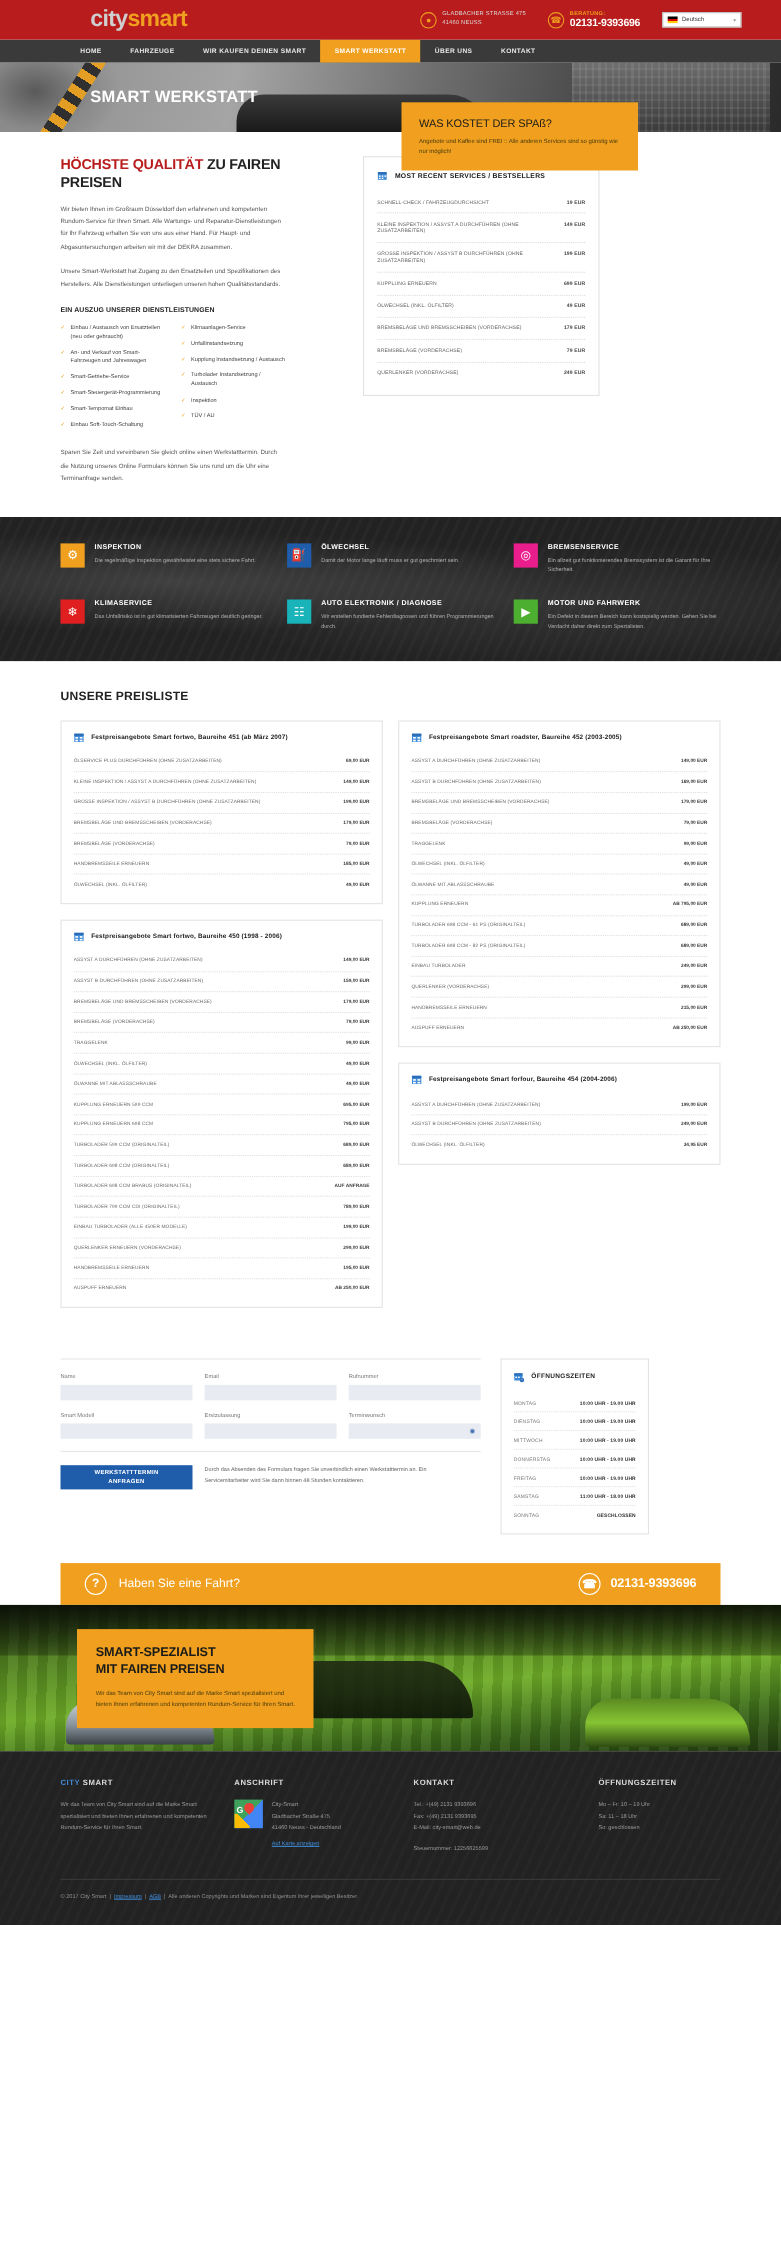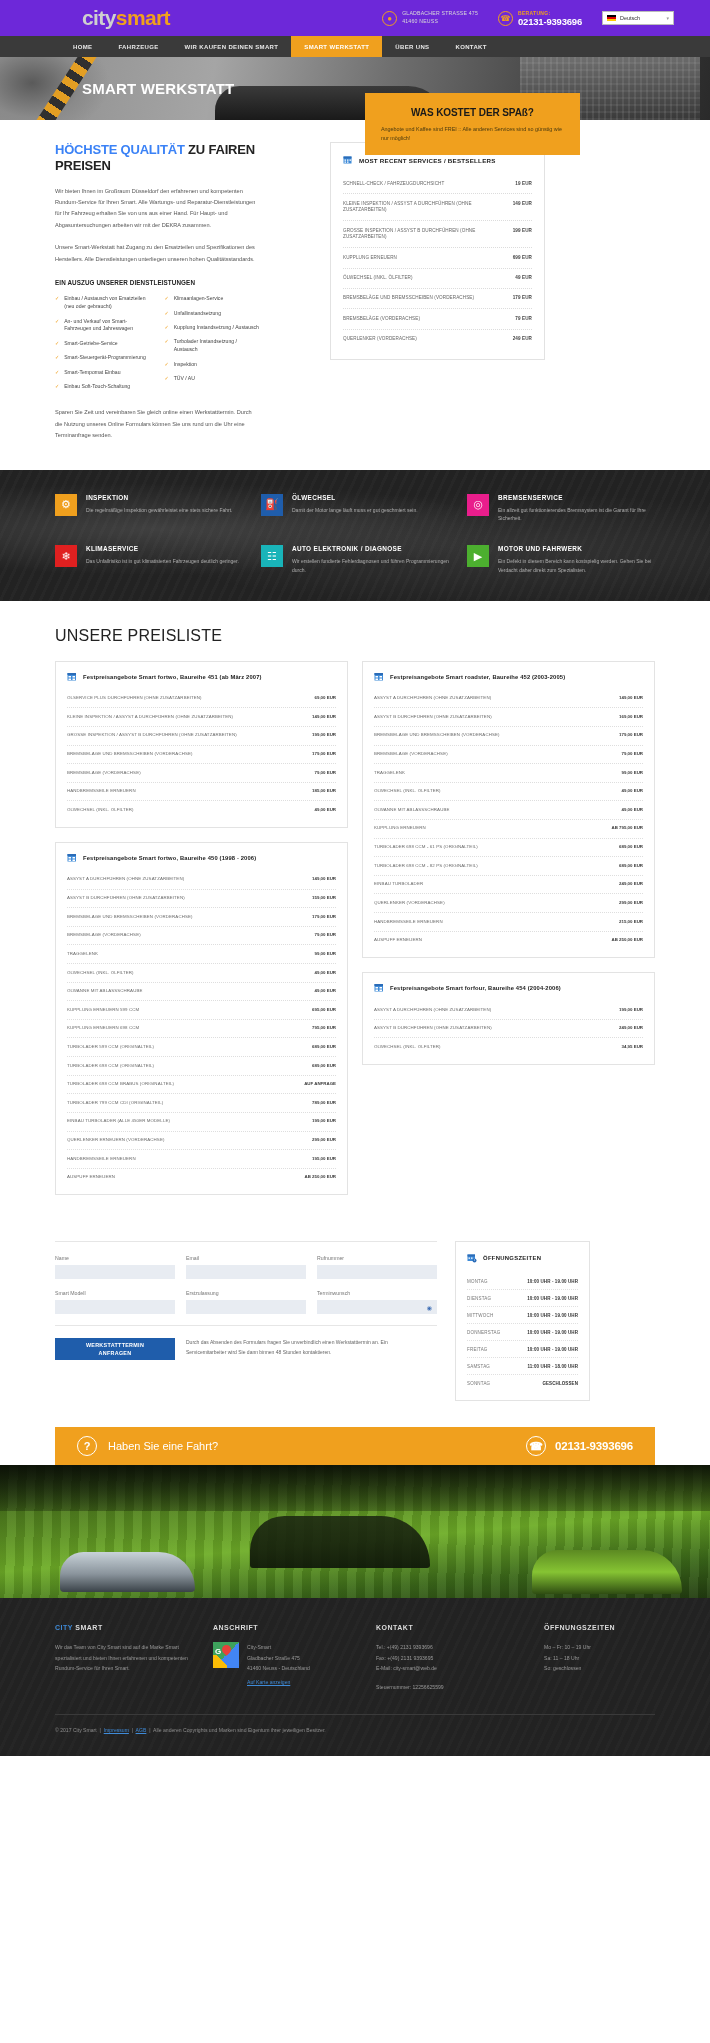--- a/index.html
+++ b/index.html
@@ -8,21 +8,21 @@
     font-family: "Liberation Sans", sans-serif;
     background: #ffffff;
     color: #333;
     font-size: 10px;
     -webkit-font-smoothing: antialiased;
   }
   .page { width: 710px; position: relative; overflow: hidden; }
 
   
   .topbar {
-    height: 36px; background: #6d28d9;
+    height: 36px; background: #b91c1c;
     display: flex; align-items: center; position: relative;
   }
   .logo { margin-left: 82px; font-size: 21px; font-weight: 700; letter-spacing: -.6px; }
   .logo .c1 { color: #cfcfcf; }
   .logo .c2 { color: #f0a01e; }
   .topinfo { display: flex; align-items: center; gap: 6px; margin-left: auto; }
   .ti-block { display: flex; align-items: center; gap: 5px; margin-right: 14px; }
   .circ {
     width: 15px; height: 15px; border: 1.2px solid #f0a01e; border-radius: 50%;
     display: flex; align-items: center; justify-content: center;
@@ -79,29 +79,29 @@
   .hero h1 {
     position: absolute; left: 82px; top: 23px;
     font-size: 15px; font-weight: 700; color: #fff; letter-spacing: .2px;
   }
 
   
   .callout {
     position: absolute; left: 365px; top: 93px; width: 215px; height: 62px;
     background: #f0a01e; padding: 14px 16px; z-index: 5;
   }
-  .callout h3 { font-size: 10px; font-weight: 700; color: #1a1a1a; letter-spacing: -.1px; margin-left: 30px; }
+  .callout h3 { font-size: 10px; font-weight: 400; color: #1a1a1a; letter-spacing: -.1px; }
   .callout p { margin-top: 7px; font-size: 5.4px; line-height: 1.7; color: #4a3a10; }
 
   
   .intro { padding: 22px 0 28px; position: relative; }
   .inner { width: 600px; margin: 0 auto; position: relative; }
   .intro-left { width: 205px; }
   h2.section-title { font-size: 13px; font-weight: 700; line-height: 1.25; color: #222; letter-spacing: -.2px; }
-  h2.section-title .or { color: #3b82f6; }
+  h2.section-title .or { color: #b91c1c; }
   .intro p.body { margin-top: 11px; font-size: 5.6px; line-height: 2.05; color: #555; }
   h4.sub { margin-top: 14px; font-size: 6.3px; font-weight: 700; color: #222; letter-spacing: .1px; }
   .svc-cols { display: flex; gap: 14px; margin-top: 9px; }
   .svc-cols ul { list-style: none; width: 96px; }
   .svc-cols li {
     display: flex; gap: 5px; margin-bottom: 6.5px;
     font-size: 5.1px; line-height: 1.55; color: #444;
   }
   .svc-cols li .chk { color: #f0a01e; font-size: 5px; flex: none; line-height: 1.5; }
   .tail { margin-top: 10px; font-size: 5.6px; line-height: 2.05; color: #555; width: 205px; }
@@ -138,21 +138,21 @@
   .fitem { display: flex; gap: 9px; }
   .ficon {
     width: 22px; height: 22px; flex: none; display: flex;
     align-items: center; justify-content: center; color: #fff; font-size: 11px;
   }
   .fitem h6 { font-size: 6.4px; font-weight: 700; color: #fff; letter-spacing: .35px; }
   .fitem p { margin-top: 5px; font-size: 5px; line-height: 1.75; color: #b0b0b0; }
 
   
   .pricelist { padding: 26px 0 24px; }
-  h2.pl-title { font-size: 16px; font-weight: 400; color: #222; letter-spacing: .2px; }
+  h2.pl-title { font-size: 11px; font-weight: 700; color: #222; letter-spacing: .2px; }
   .pl-grid { margin-top: 16px; display: grid; grid-template-columns: 1fr 1fr; gap: 14px; align-items: start; }
   .pcard { border: 1px solid #e3e3e3; background: #fff; padding: 10px 11px 8px; }
   .pc-head { display: flex; align-items: center; gap: 6px; margin-bottom: 8px; }
   .pc-head h5 { font-size: 5.8px; font-weight: 700; color: #1a1a1a; letter-spacing: .15px; }
   .p-row {
     display: flex; justify-content: space-between; gap: 10px;
     padding: 5.5px 0; border-bottom: 1px dotted #dedede;
   }
   .p-row:last-child { border-bottom: none; }
   .p-name { font-size: 4.4px; color: #6a6a6a; line-height: 1.5; letter-spacing: .1px; }
@@ -822,20 +822,27 @@
       <span class="num">02131-9393696</span>
     </span>
   </div>
 
   <div class="banner">
     <div class="turf"></div>
     <div class="dark"></div>
     <div class="car4"></div>
     <div class="car2"></div>
     <div class="car3"></div>
+    <div class="bcallout">
+      <h3>
+        <span>SMART-SPEZIALIST</span><br>
+        <span>MIT FAIREN PREISEN</span>
+      </h3>
+      <p>Wir das Team von City Smart sind auf die Marke Smart spezialisiert und bieten Ihnen erfahrenen und kompetenten Rundum-Service für Ihren Smart.</p>
+    </div>
   </div>
 
   <footer>
     <div class="fgrid2">
       <div class="fcol">
         <h6><span class="blue">CITY</span><span> SMART</span></h6>
         <p>Wir das Team von City Smart sind auf die Marke Smart spezialisiert und bieten Ihnen erfahrenen und kompetenten Rundum-Service für Ihren Smart.</p>
       </div>
       <div class="fcol">
         <h6>ANSCHRIFT</h6>

